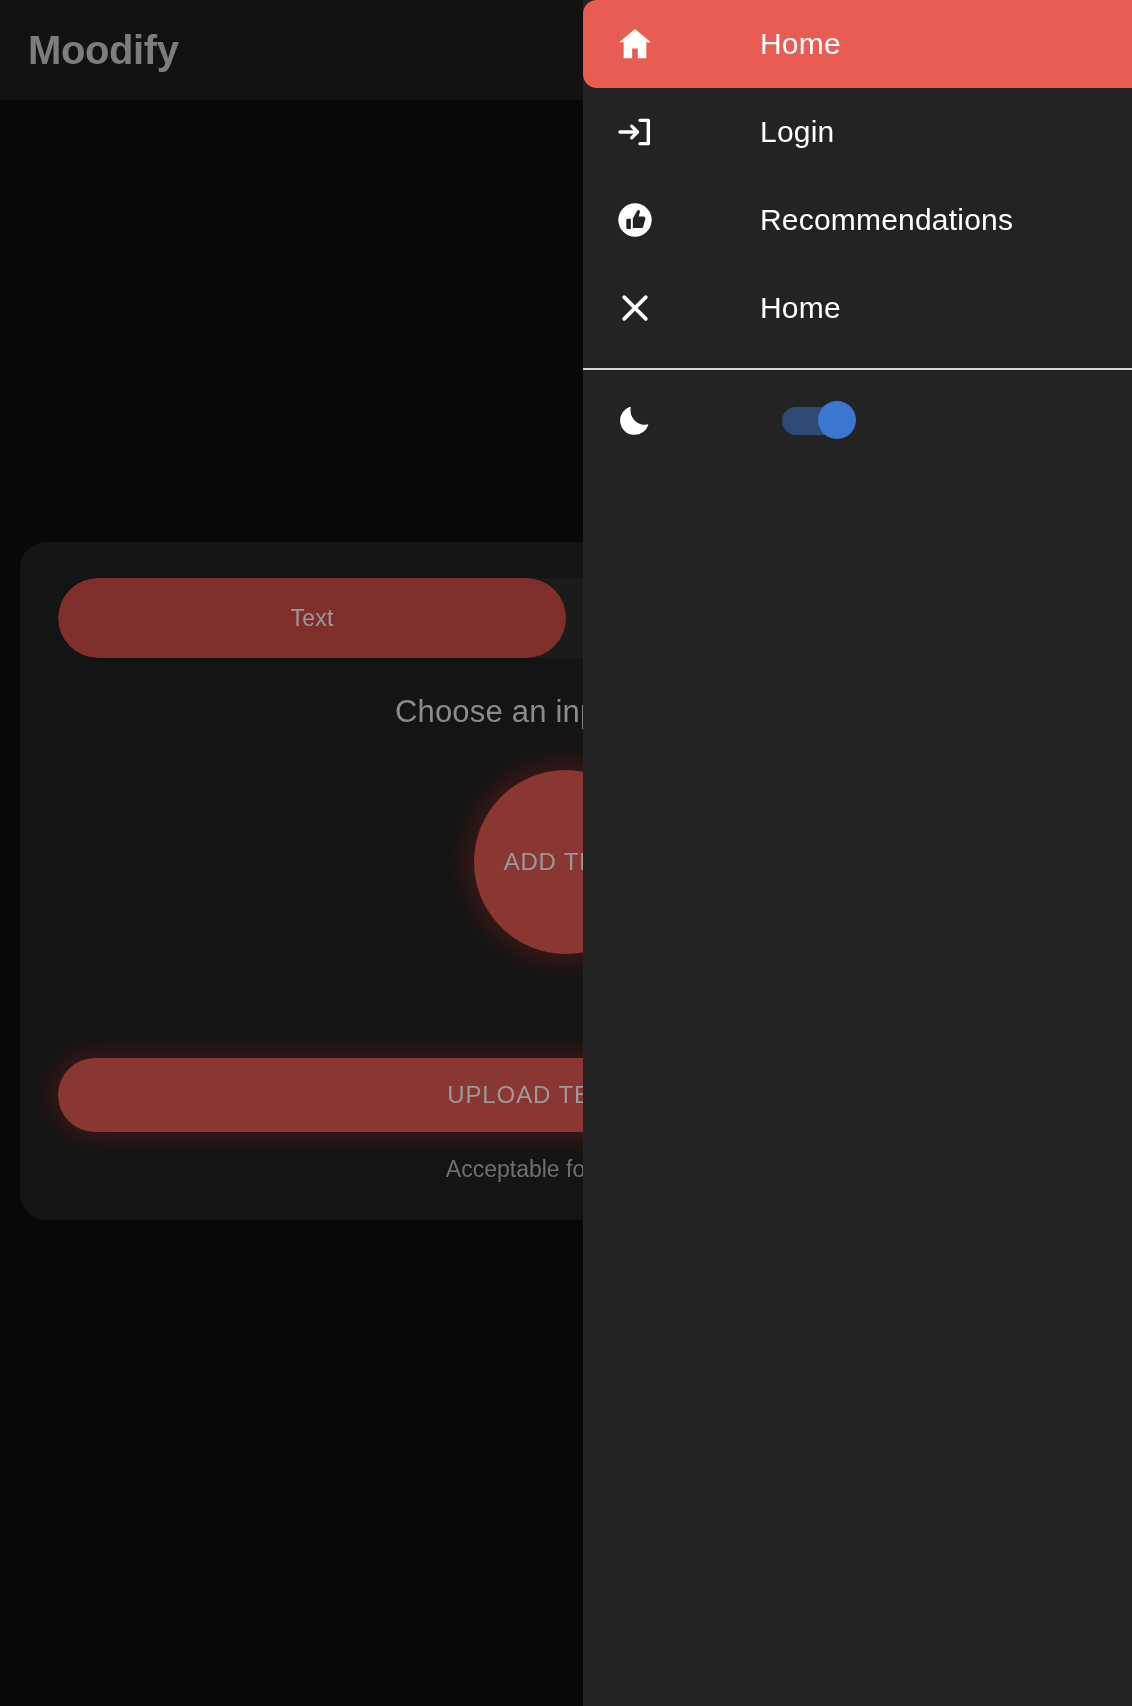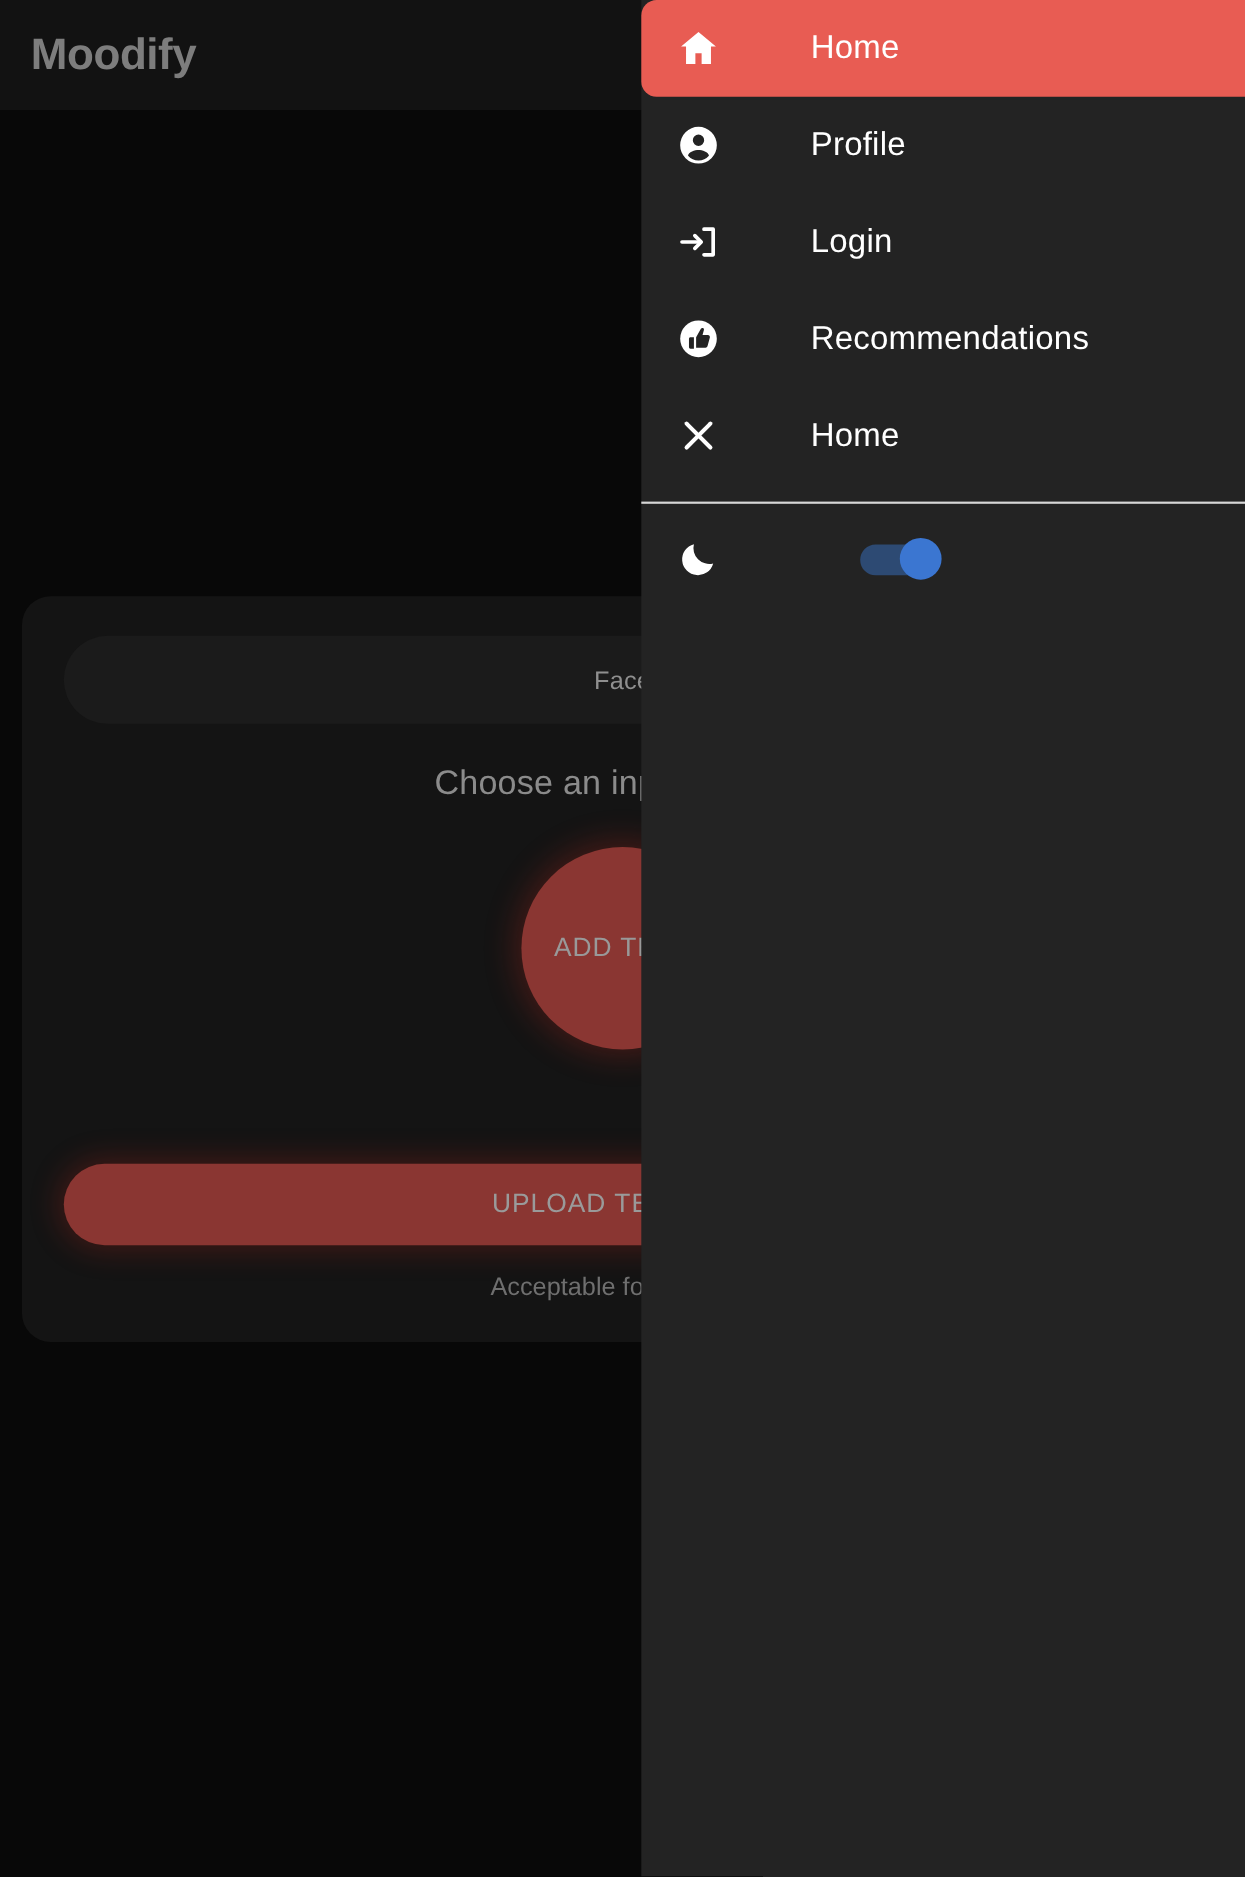--- a/index.html
+++ b/index.html
@@ -190,21 +190,21 @@
     width: 44px;
     height: 44px;
     display: flex;
     align-items: center;
     justify-content: center;
     flex: 0 0 44px;
     color: #ffffff;
   }
   .nav-icon svg { display: block; }
   .nav-label {
-    margin-left: 80px;
+    margin-left: 103px;
     font-size: 30px;
     color: #ffffff;
     letter-spacing: 0.2px;
     white-space: nowrap;
   }
 
   .drawer-divider {
     height: 2px;
     background: #d7d7d7;
     margin-top: 16px;
@@ -247,20 +247,21 @@
 
   <div class="appbar">
     <div class="appbar-title">Moodify</div>
   </div>
 
   <div class="content">
 
     <div class="card">
 
       <div class="tabs">
+        <div class="tab active">Text</div>
         <div class="tab">Face</div>
       </div>
 
       <div class="prompt">Choose an input method</div>
 
       <div class="add-btn-wrap">
         <button class="add-btn">ADD TEXT</button>
       </div>
 
 
@@ -278,28 +279,20 @@
 
       <div class="nav-item active">
         <span class="nav-icon">
           <svg width="40" height="40" viewBox="0 0 24 24" fill="#ffffff">
             <path d="M12 3L2.5 11h2.7v9.5h5.1v-5.8h3.4v5.8h5.1V11h2.7L12 3z"></path>
           </svg>
         </span>
         <span class="nav-label">Home</span>
       </div>
 
-      <div class="nav-item">
-        <span class="nav-icon">
-          <svg width="40" height="40" viewBox="0 0 24 24" fill="#ffffff">
-            <path d="M12 2a10 10 0 1 0 0 20 10 10 0 0 0 0-20zm0 4.2a3.1 3.1 0 1 1 0 6.2 3.1 3.1 0 0 1 0-6.2zm0 14.1a7.6 7.6 0 0 1-5.7-2.6c.1-2 3.8-3.1 5.7-3.1s5.6 1.1 5.7 3.1a7.6 7.6 0 0 1-5.7 2.6z"></path>
-          </svg>
-        </span>
-        <span class="nav-label">Profile</span>
-      </div>
 
       <div class="nav-item">
         <span class="nav-icon">
           <svg width="40" height="40" viewBox="0 0 24 24" fill="none" stroke="#ffffff" stroke-width="2" stroke-linecap="round" stroke-linejoin="round">
             <path d="M3 12h10"></path>
             <path d="M10 8.5 13.5 12 10 15.5"></path>
             <path d="M15 5h5v14h-5"></path>
           </svg>
         </span>
         <span class="nav-label">Login</span>

